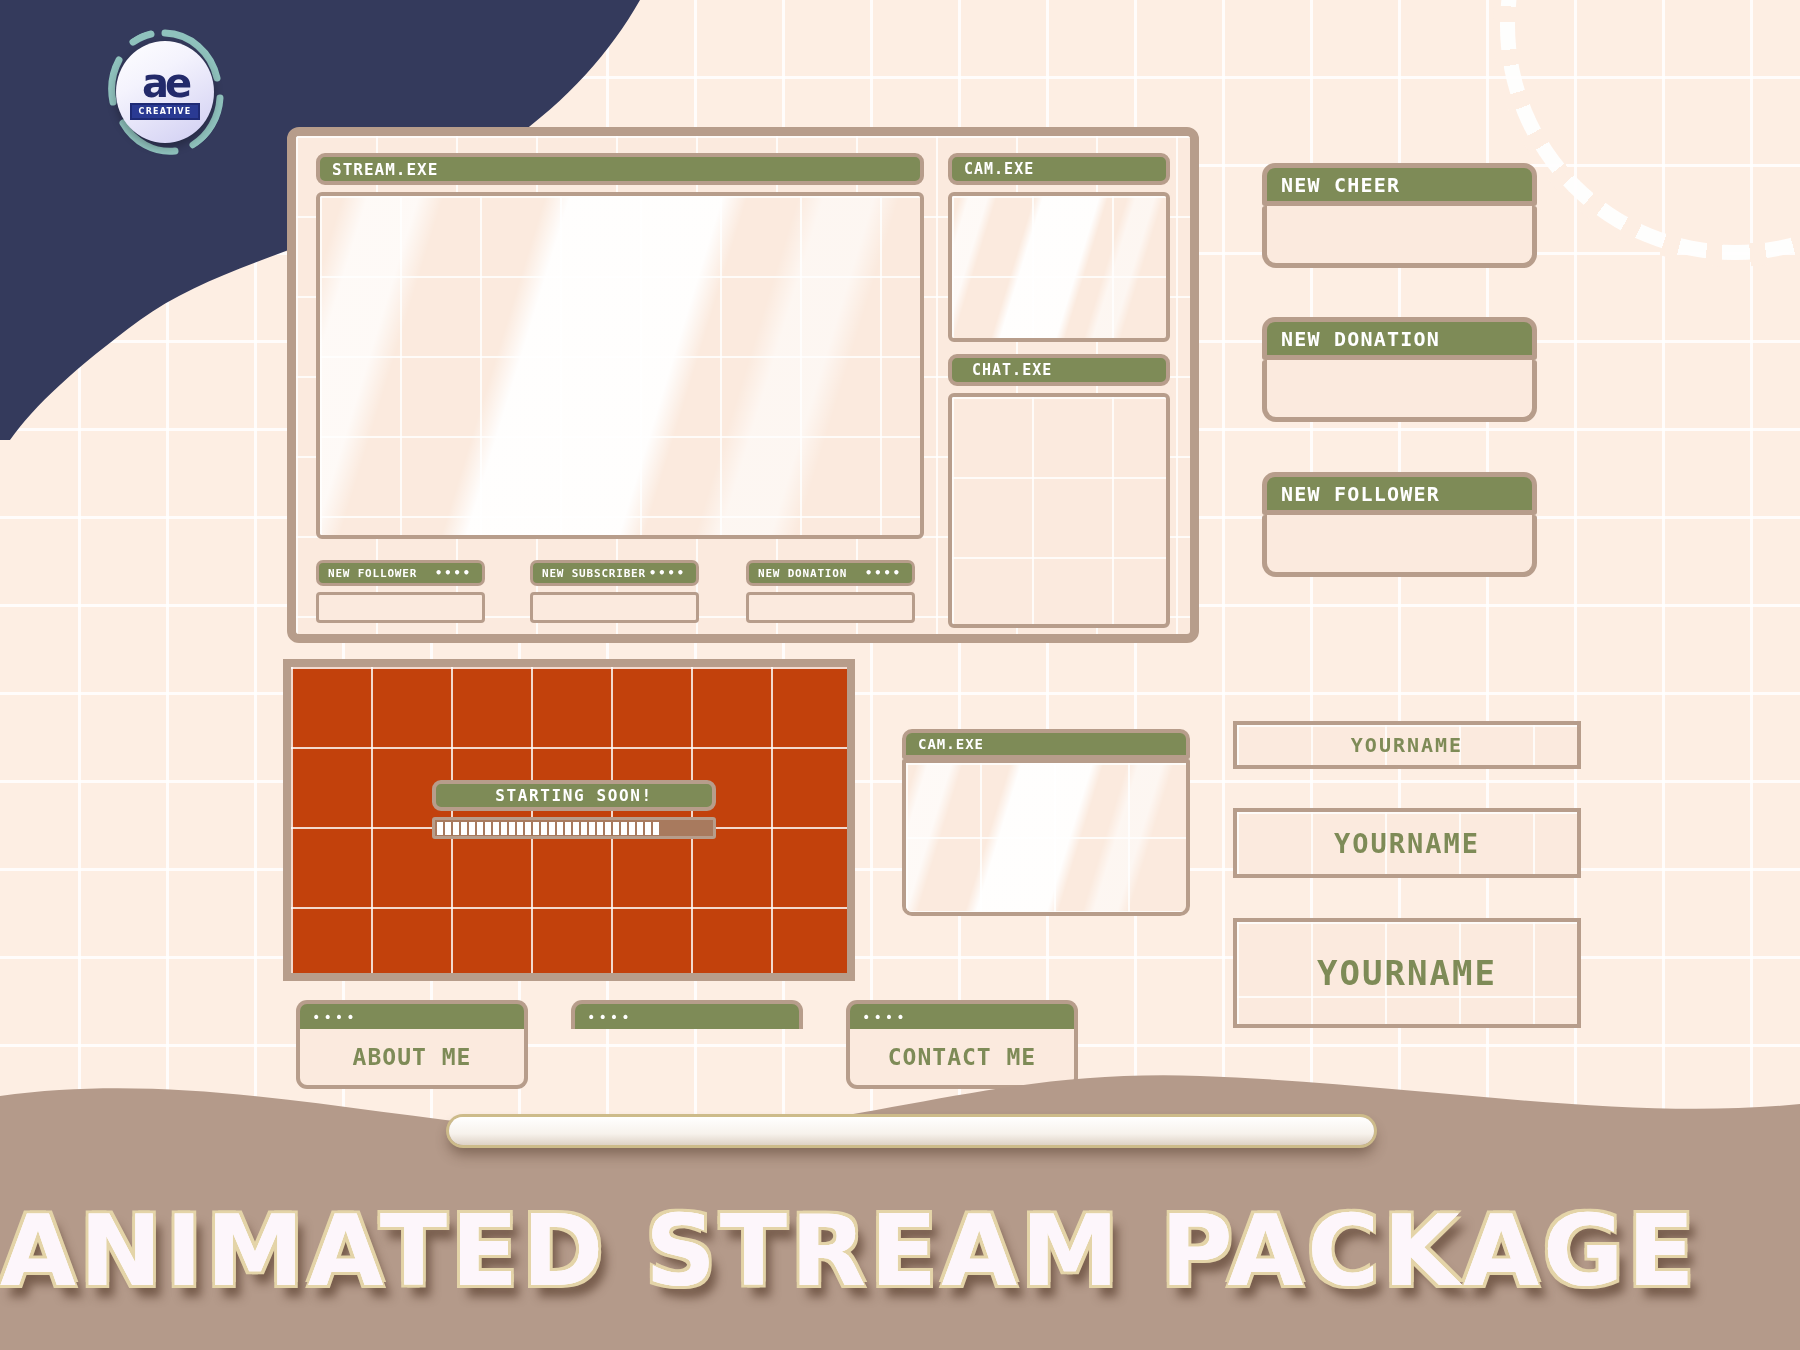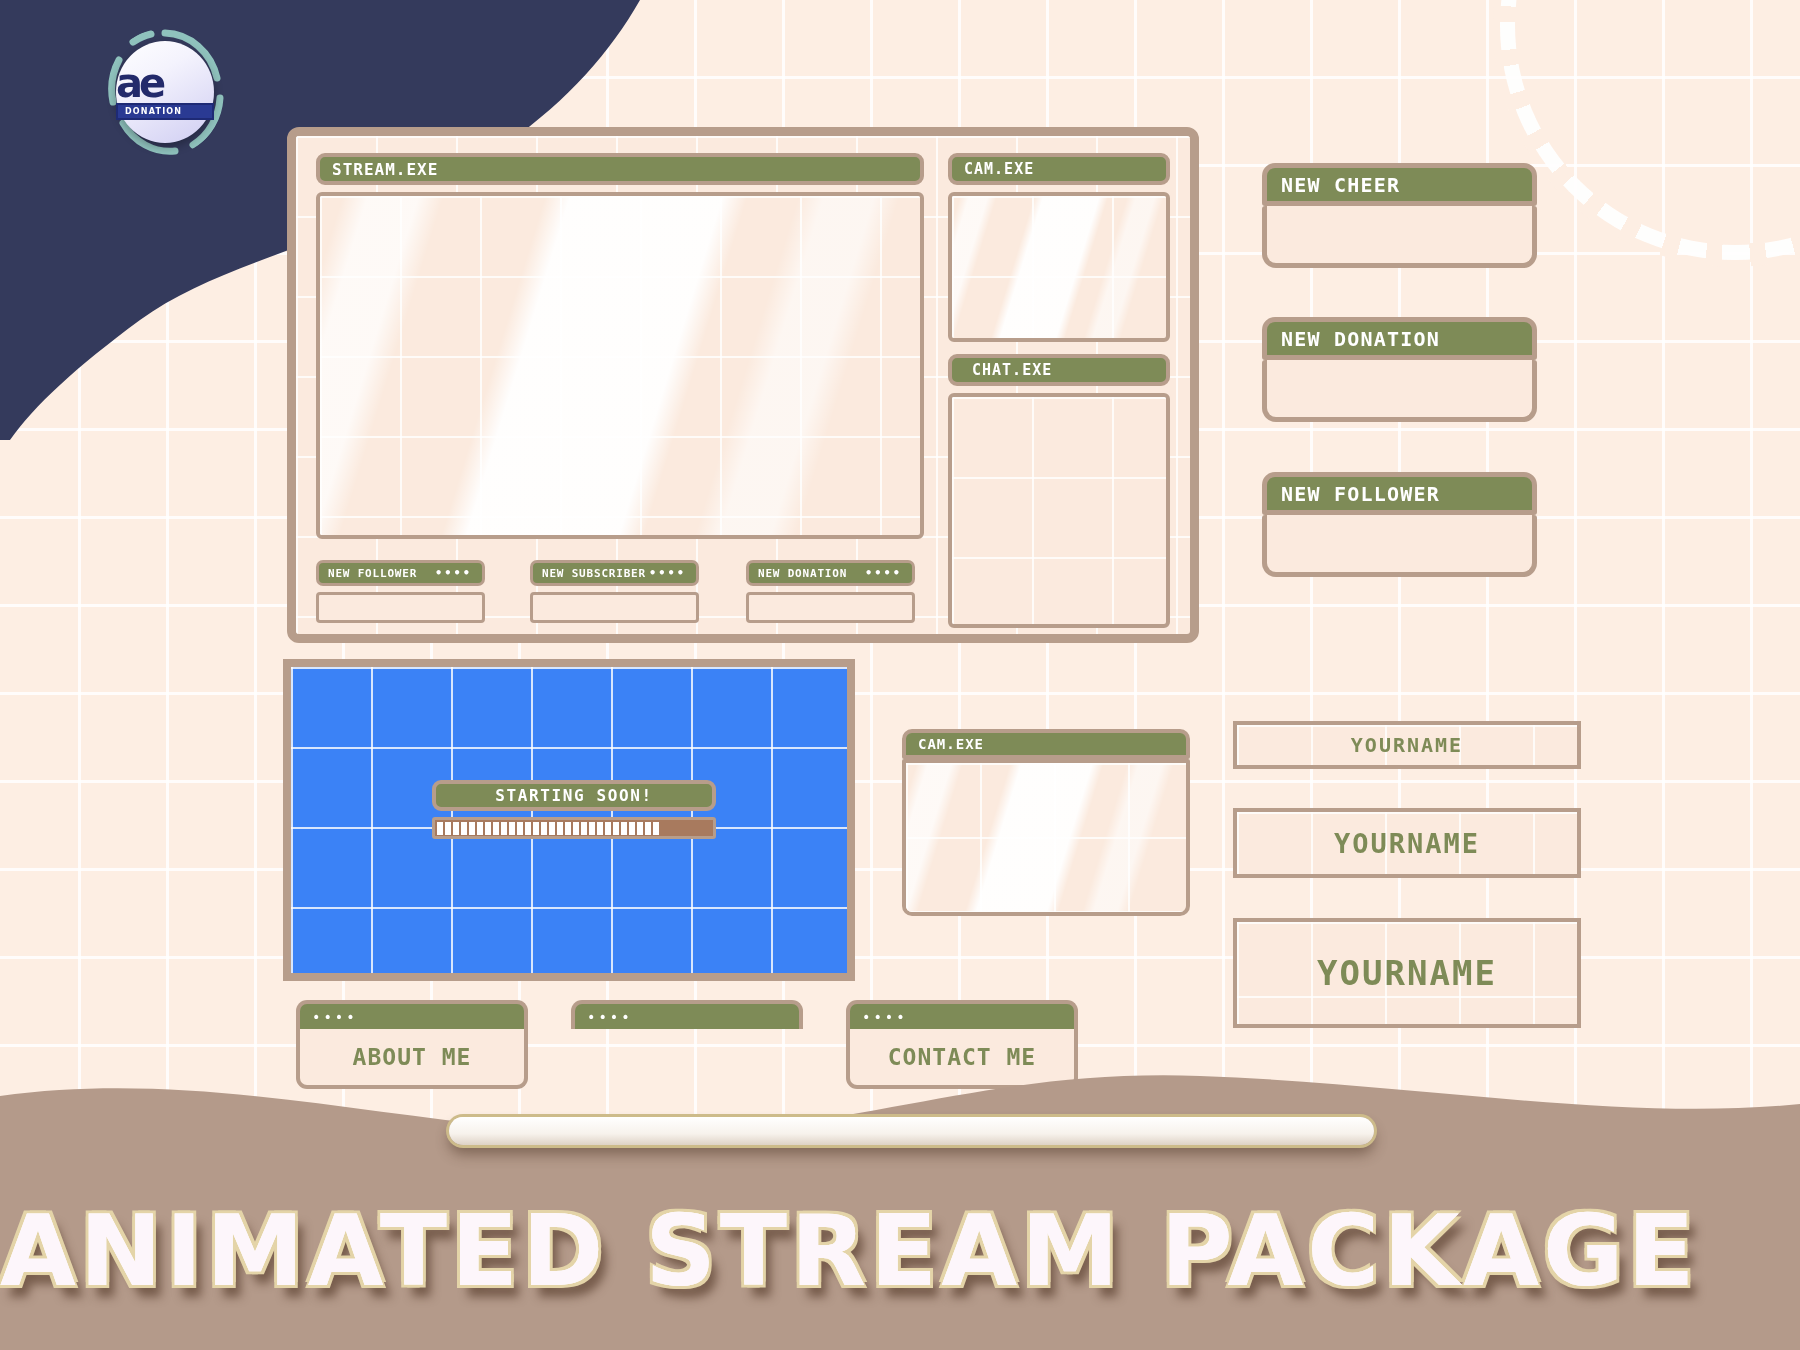--- a/index.html
+++ b/index.html
@@ -93,20 +93,21 @@
   }
   .logo-disc {
     position: absolute;
     left: 11px; top: 13px;
     width: 98px; height: 102px;
     border-radius: 50%;
     background: linear-gradient(150deg, #ffffff 0%, #f4f3fd 35%, #cfcdf2 100%);
     box-shadow: 0 4px 10px rgba(0,0,0,0.3);
     display: flex;
     flex-direction: column;
+    align-items: center;
     justify-content: center;
   }
   .logo-mark {
     font-family: "DejaVu Sans", sans-serif;
     font-weight: bold;
     font-size: 40px;
     color: #232a6b;
     letter-spacing: -4px;
     line-height: 0.9;
     margin-bottom: 2px;
@@ -259,21 +260,21 @@
   #alert-cheer    { left: 1262px; top: 163px; }
   #alert-dona-big { left: 1262px; top: 317px; }
   #alert-follow-big{ left: 1262px; top: 472px; }
 
   
   #soon-frame {
     position: absolute;
     left: 283px; top: 659px;
     width: 572px; height: 322px;
     border: 8px solid #b79d8b;
-    background: #3b82f6;
+    background: #c2410c;
     overflow: hidden;
   }
   #soon-frame .inner-grid { background-size: 80px 80px; }
 
   #soon-label {
     position: absolute;
     left: 141px; top: 113px;
     width: 284px; height: 31px;
     background: #7e8b57;
     border: 4px solid #b79d8b;
@@ -417,21 +418,21 @@
       <g fill="none" stroke="#8fc2bd" stroke-width="7" stroke-linecap="round">
         <path d="M60,5 A55,59 0 0,1 112,50"></path>
         <path d="M115,70 A55,59 0 0,1 88,117"></path>
         <path d="M70,123 A55,59 0 0,1 18,95"></path>
         <path d="M8,74 A55,59 0 0,1 14,32"></path>
         <path d="M28,14 A55,59 0 0,1 46,6"></path>
       </g>
     </svg>
     <div class="logo-disc">
       <div class="logo-mark">ae</div>
-      <div class="logo-tag">DONATION</div>
+      <div class="logo-tag">CREATIVE</div>
     </div>
   </div>
 
   <div id="main-frame">
     <div class="inner-grid"></div>
 
     <div class="titlebar" id="stream-title">
       <span>STREAM.EXE</span>
     </div>
     <div class="screenbox" id="stream-screen">

